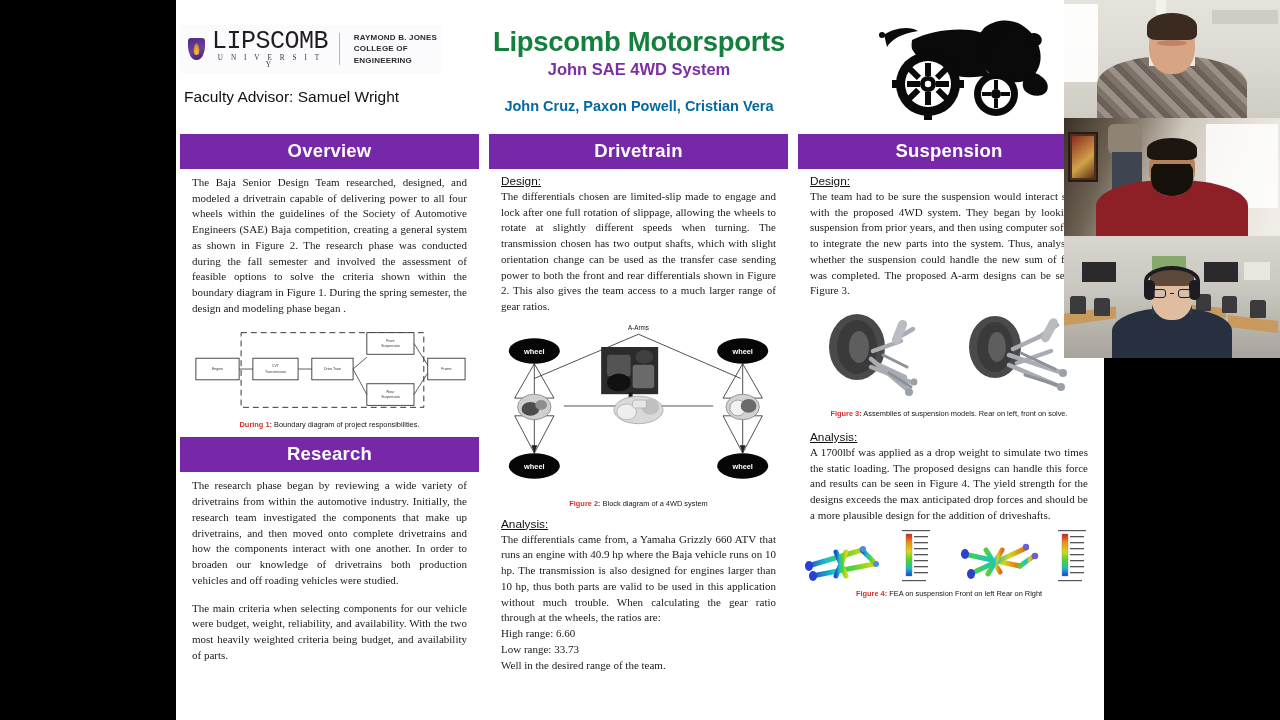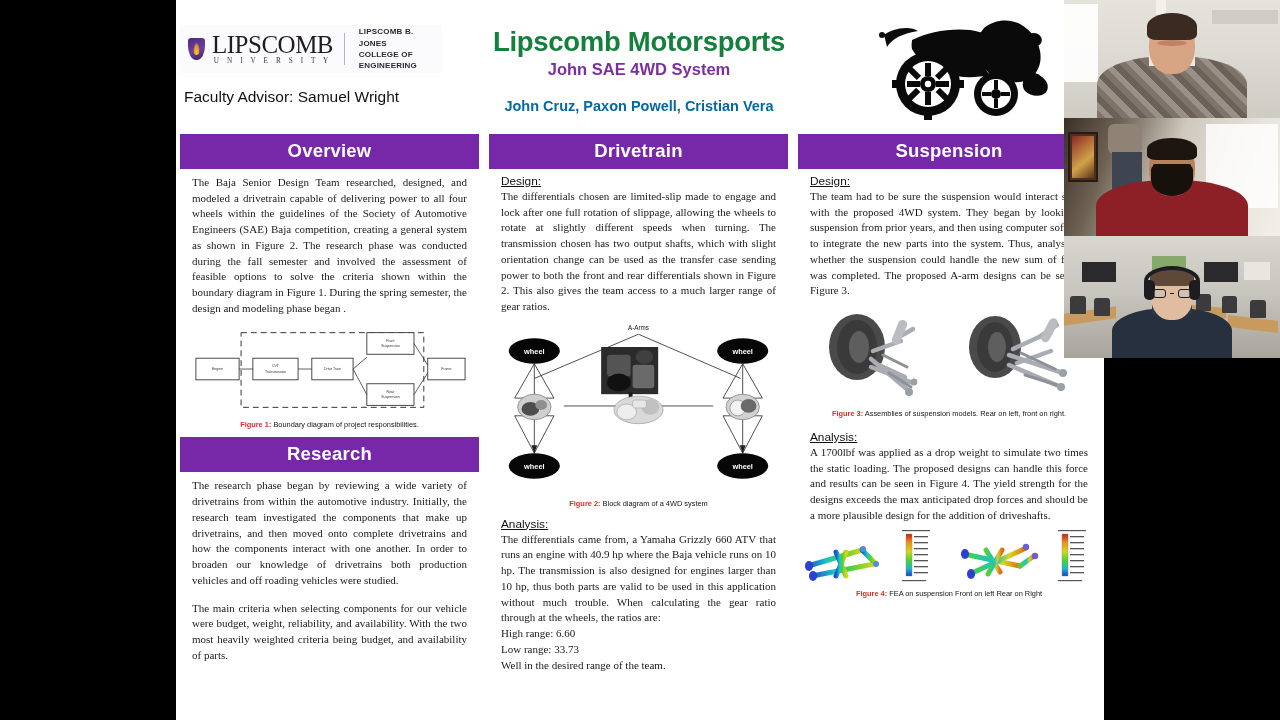--- a/index.html
+++ b/index.html
@@ -30,21 +30,21 @@
     border-radius:3px 3px 48% 48%/3px 3px 62% 62%;
     position:relative;
   }
   .shield:after{
     content:""; position:absolute; left:5px; top:4px; width:7px; height:13px;
     background:radial-gradient(ellipse at 50% 80%, #f6c445 0%, #e09a22 45%, transparent 70%);
     border-radius:50% 50% 45% 45%;
   }
   .logo-wordmark { display:flex; flex-direction:column; line-height:1; }
   .logo-lipscomb {
-    font-family:Liberation Serif, serif; font-size:25px; letter-spacing:-0.5px;
+    font-family:Liberation Mono, monospace; font-size:25px; letter-spacing:-0.5px;
     color:#201c21; font-weight:400;
   }
   .logo-university {
     font-family:"Liberation Serif", serif; font-size:7.2px; letter-spacing:3.1px;
     color:#3b363c; margin-top:1px; text-align:center;
   }
   .logo-divider { width:1px; height:32px; background:#b9b4c2; margin:0 7px 0 4px; }
   .logo-college {
     font-family:"Liberation Sans", sans-serif; font-size:8px; font-weight:700;
     color:#2d2930; line-height:1.42; letter-spacing:0.2px;
@@ -153,21 +153,21 @@
     <div class="header">
 
       <div class="logo-box">
         <div class="shield"></div>
         <div class="logo-wordmark">
           <div class="logo-lipscomb">LIPSCOMB</div>
           <div class="logo-university">U N I V E R S I T Y</div>
         </div>
         <div class="logo-divider"></div>
         <div class="logo-college">
-          <div>LIPSCOMB B. JONES</div>
+          <div>RAYMOND B. JONES</div>
           <div>COLLEGE OF ENGINEERING</div>
         </div>
       </div>
 
       <div class="advisor">Faculty Advisor: Samuel Wright</div>
 
       <div class="title-block">
         <div class="poster-title">Lipscomb Motorsports</div>
         <div class="poster-subtitle">John SAE 4WD System</div>
         <div class="poster-authors">John Cruz, Paxon Powell, Cristian Vera</div>
@@ -263,21 +263,21 @@
                 <text x="87" y="45">Transmission</text>
               <text x="145" y="42">Drive Train</text>
               <text x="204" y="13">Front</text>
                 <text x="204" y="19">Suspension</text>
               <text x="204" y="65">Rear</text>
                 <text x="204" y="71">Suspension</text>
               <text x="261" y="42">Frame</text>
             </g>
           </svg>
           <div class="fig-caption">
-            <span class="fignum">Figure 1:</span>
+            <span class="fignum">During 1:</span>
             <span>Boundary diagram of project responsibilities.</span>
           </div>
         </div>
 
         <div class="spacer8"></div>
 
         <div class="sec-head">Research</div>
 
         <div class="body-text">The research phase began by reviewing a wide variety of drivetrains from within the automotive industry. Initially, the research team investigated the components that make up drivetrains, and then moved onto complete drivetrains and how the components interact with one another. In order to broaden our knowledge of drivetrains both production vehicles and off roading vehicles were studied.</div>
         <div class="body-text" style="padding-top:12px">The main criteria when selecting components for our vehicle were budget, weight, reliability, and availability. With the two most heavily weighted criteria being budget, and availability of parts.</div>
@@ -408,21 +408,21 @@
               <path d="M66 46 L100 62"></path>
                 <path d="M70 68 L102 78"></path>
             </g>
             <rect x="90" y="10" width="9" height="26" rx="4.5" fill="#b9bdc2" transform="rotate(28 94 23)"></rect>
             <circle cx="108" cy="66" r="4" fill="#9aa0a6"></circle>
             <circle cx="106" cy="80" r="4" fill="#9aa0a6"></circle>
           </svg>
         </div>
         <div class="fig-caption" style="margin-top:2px">
           <span class="fignum">Figure 3:</span>
-          <span>Assemblies of suspension models. Rear on left, front on right.</span>
+          <span>Assemblies of suspension models. Rear on left, front on solve.</span>
         </div>
 
         <div class="sub-head" style="padding-top:12px">Analysis:</div>
         <div class="body-text" style="padding-top:1px">A 1700lbf was applied as a drop weight to simulate two times the static loading. The proposed designs can handle this force and results can be seen in Figure 4. The yield strength for the designs exceeds the max anticipated drop forces and should be a more plausible design for the addition of driveshafts.</div>
 
         <div class="fig4-wrap">
           <svg viewBox="0 0 140 56" style="width:140px;height:56px">
             <defs>
               <linearGradient id="fea1" x1="0" y1="0" x2="1" y2="0">
                 <stop offset="0%" stop-color="#1e50d2"></stop>

